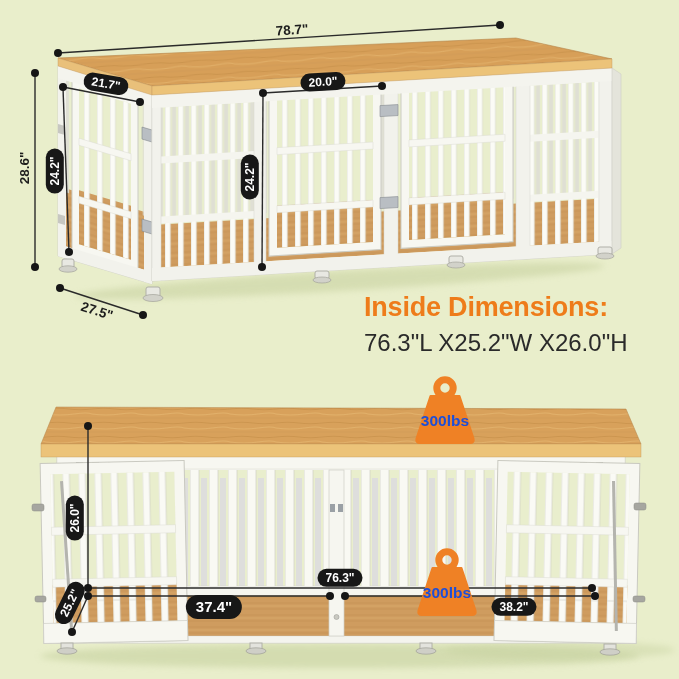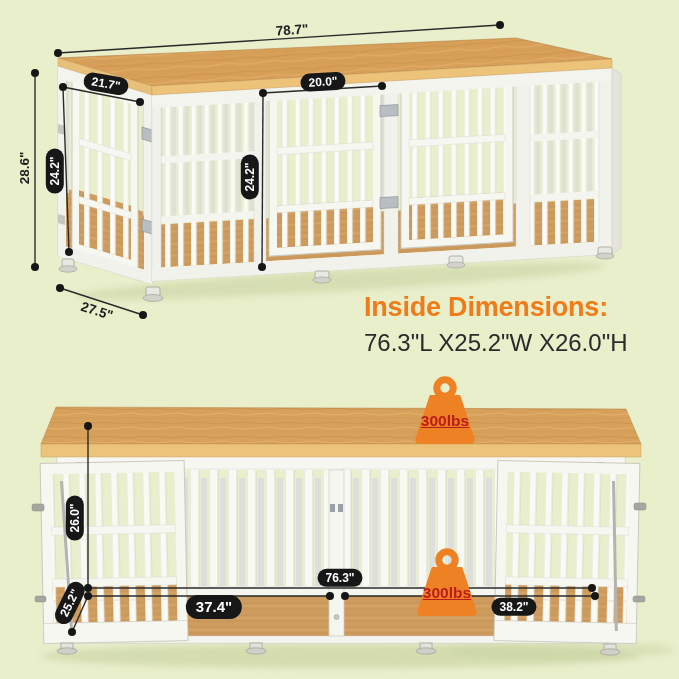--- a/index.html
+++ b/index.html
@@ -4,21 +4,21 @@
 <style>
   html,body{margin:0;padding:0;background:#e9eecb;}
   .stage{position:relative;width:679px;height:679px;background:#e9eecb;overflow:hidden;
          font-family:"Liberation Sans",sans-serif;}
   .stage svg{position:absolute;left:0;top:0;}
   .lbl{position:absolute;white-space:nowrap;transform-origin:center;z-index:5;}
   .plain{font:700 13.5px "Liberation Sans",sans-serif;color:#1d1d1d;}
   .pill{font:700 12px "Liberation Sans",sans-serif;color:#fff;background:#171717;
         padding:2px 8px;border-radius:11px;line-height:1.2;}
   .pill-lg{font-size:15px;padding:3px 10px;border-radius:14px;}
-  .cap{font:700 15.5px "Liberation Sans",sans-serif;color:#b91c1c;text-decoration:underline;}
+  .cap{font:700 15.5px "Liberation Sans",sans-serif;color:#1d4ed8;}
   .heading{position:absolute;left:364px;top:292px;z-index:5;
            font:700 27px "Liberation Sans",sans-serif;color:#ee7c1a;letter-spacing:-0.2px;}
   .sub{position:absolute;left:364px;top:329px;z-index:5;
        font:400 24px "Liberation Sans",sans-serif;color:#2a2a2a;}
   
   .l787 {left:292px;top:30px; transform:translate(-50%,-50%) rotate(-3.6deg);}
   .l286 {left:24px; top:168px;transform:translate(-50%,-50%) rotate(-90deg);}
   .l275 {left:97px; top:311px;transform:translate(-50%,-50%) rotate(18deg);}
   .l217 {left:106px;top:84px; transform:translate(-50%,-50%) rotate(9.5deg);}
   .l200 {left:323px;top:82px; transform:translate(-50%,-50%) rotate(-3.4deg);}

